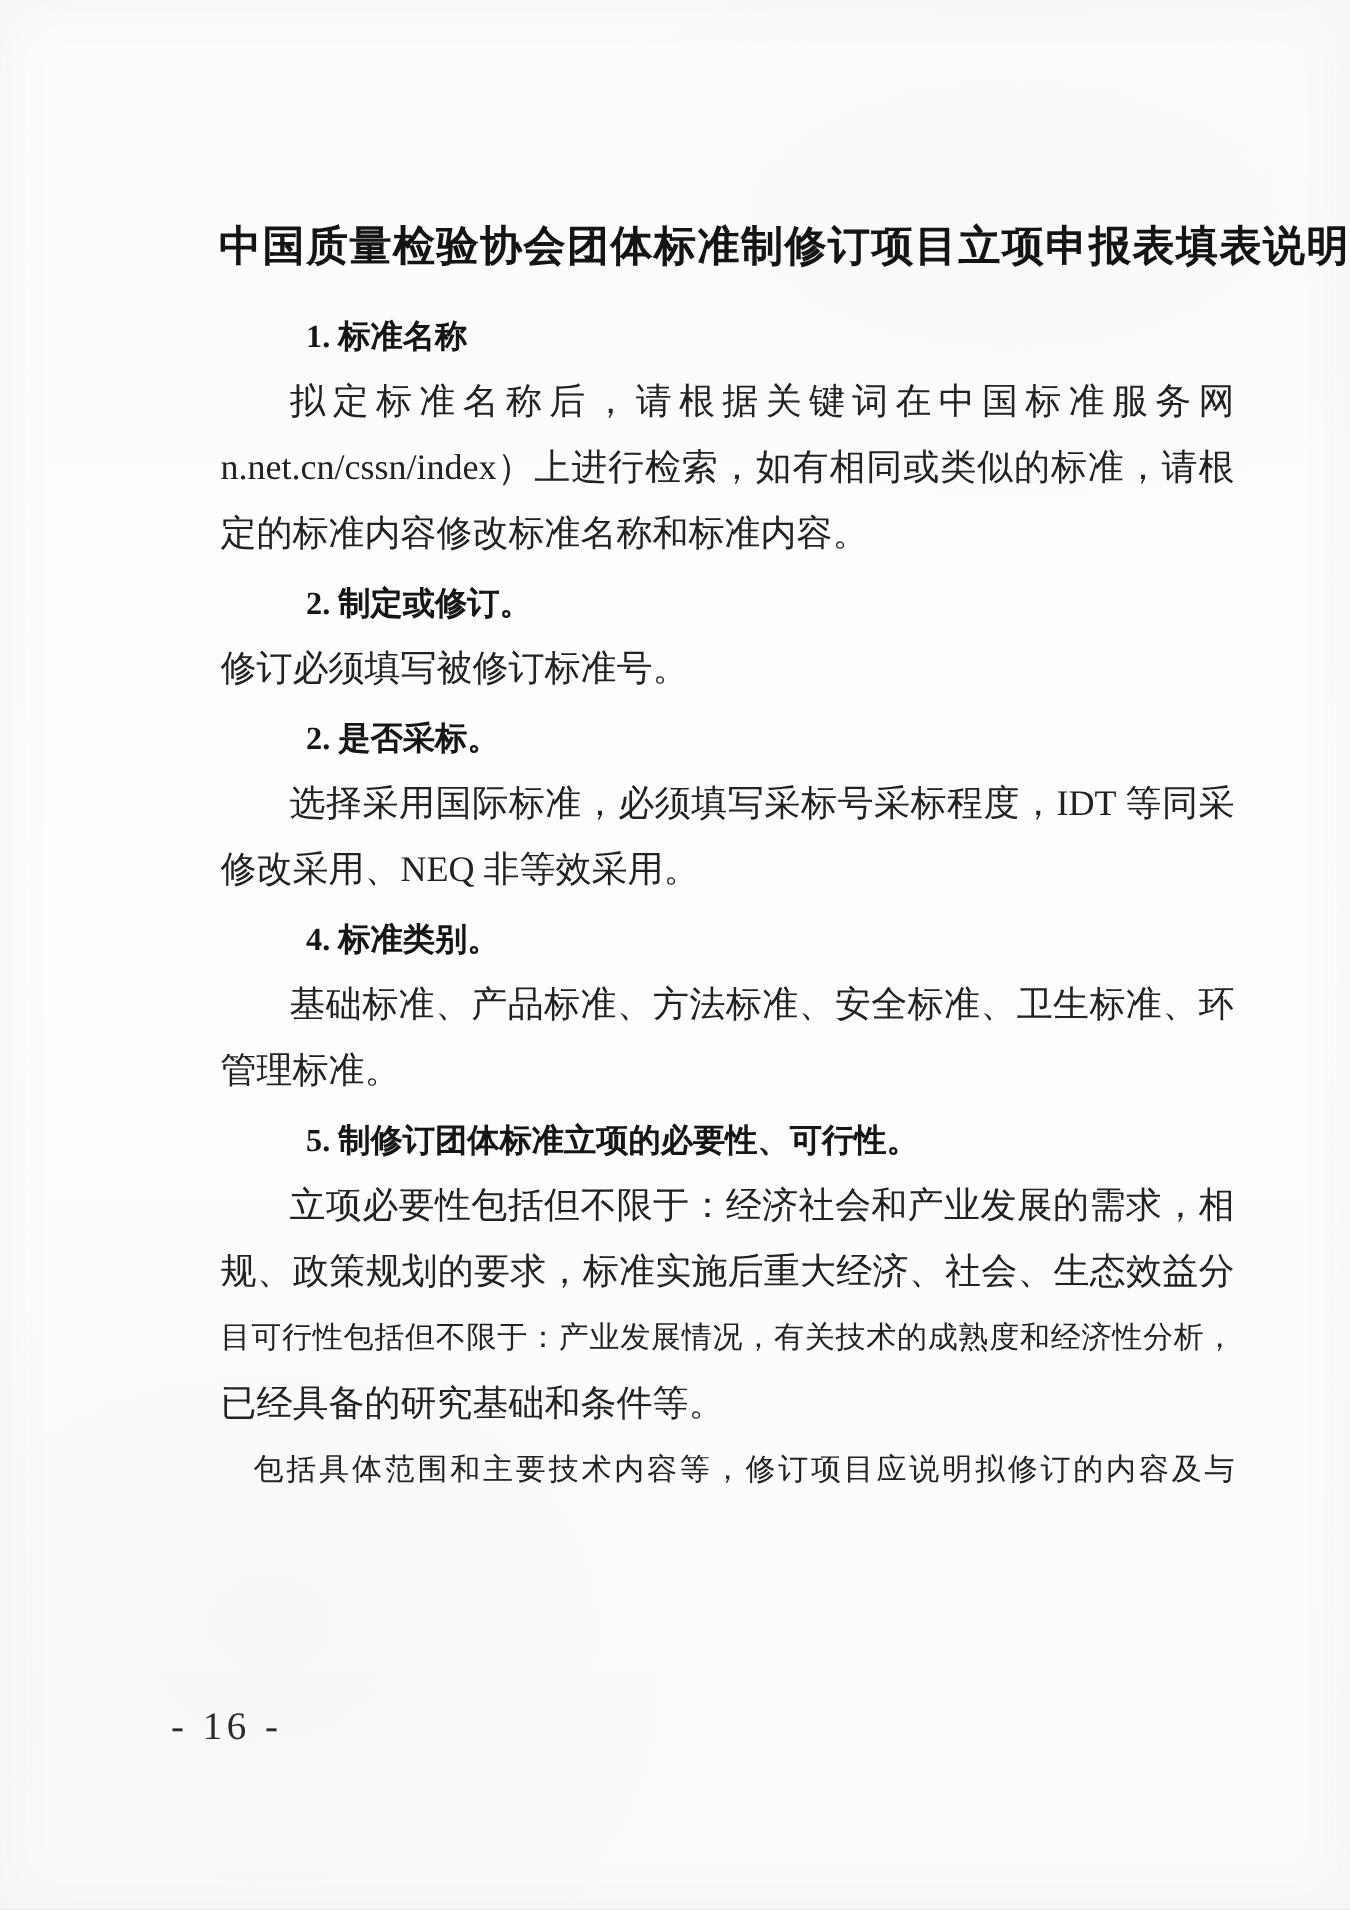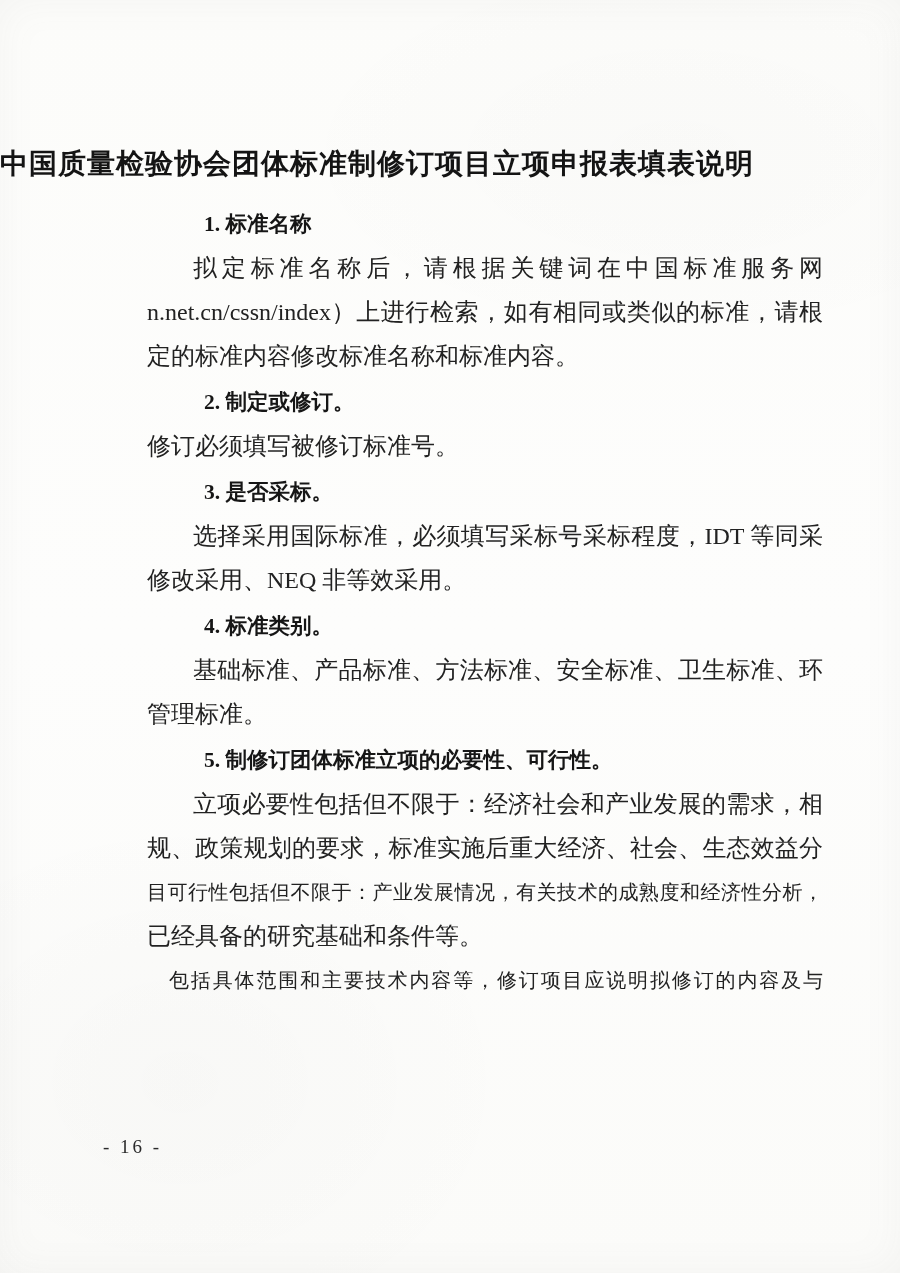--- a/index.html
+++ b/index.html
@@ -19,21 +19,21 @@
       linear-gradient(180deg, #fcfcfa 0%, #fdfdfc 50%, #fbfbf9 100%);
     color: #1e1e1e;
     overflow: hidden;
     box-shadow: inset 0 0 40px rgba(120,120,115,0.06);
   }
   .doc-title {
     position: absolute;
     top: 145px;
     left: 0;
     width: 100%;
-    text-align: left;
+    text-align: right;
     font-family: "Liberation Sans", sans-serif;
     font-weight: 900;
     font-size: 28px;
     letter-spacing: 1px;
     color: #141414;
     white-space: nowrap;
   }
   .content {
     position: absolute;
     top: 200px;
@@ -63,23 +63,23 @@
     text-align: justify;
     text-align-last: justify;
     text-justify: inter-ideograph;
     overflow: hidden;
   }
   .indent { text-indent: 46px; }
   .indent-sm { text-indent: 22px; }
   .tight { font-size: 20px; font-family: Liberation Serif, serif; }
   .page-number {
     position: absolute;
-    left: 103px;
+    left: 114px;
     top: 1136px;
-    font-size: 19px;
+    font-size: 26px;
     letter-spacing: 3px;
     color: #2a2a2a;
     white-space: nowrap;
   }
 </style>
 </head>
 <body>
 
 <div class="page">
 
@@ -88,21 +88,21 @@
   <div class="content">
 
     <div class="heading">1. 标准名称</div>
     <div class="line indent j">拟定标准名称后，请根据关键词在中国标准服务网（https://www.css</div>
     <div class="line j">n.net.cn/cssn/index）上进行检索，如有相同或类似的标准，请根据拟制</div>
     <div class="line">定的标准内容修改标准名称和标准内容。</div>
 
     <div class="heading">2. 制定或修订。</div>
     <div class="line">修订必须填写被修订标准号。</div>
 
-    <div class="heading">3. 是否采标。</div>
+    <div class="heading">2. 是否采标。</div>
     <div class="line indent j">选择采用国际标准，必须填写采标号采标程度，IDT 等同采用、MOD</div>
     <div class="line">修改采用、NEQ 非等效采用。</div>
 
     <div class="heading">4. 标准类别。</div>
     <div class="line indent j">基础标准、产品标准、方法标准、安全标准、卫生标准、环保标准、</div>
     <div class="line">管理标准。</div>
 
     <div class="heading">5. 制修订团体标准立项的必要性、可行性。</div>
     <div class="line indent j">立项必要性包括但不限于：经济社会和产业发展的需求，相关法律法</div>
     <div class="line j">规、政策规划的要求，标准实施后重大经济、社会、生态效益分析等；项</div>

